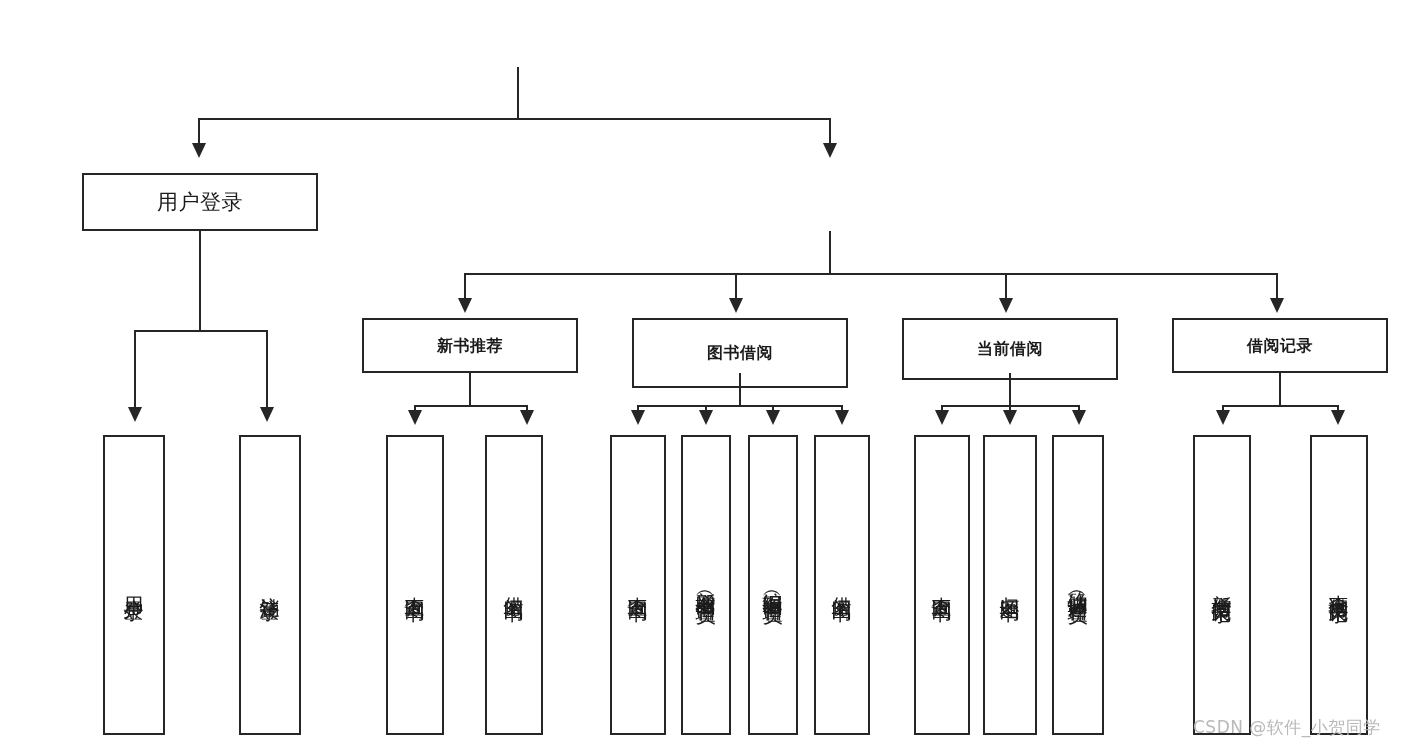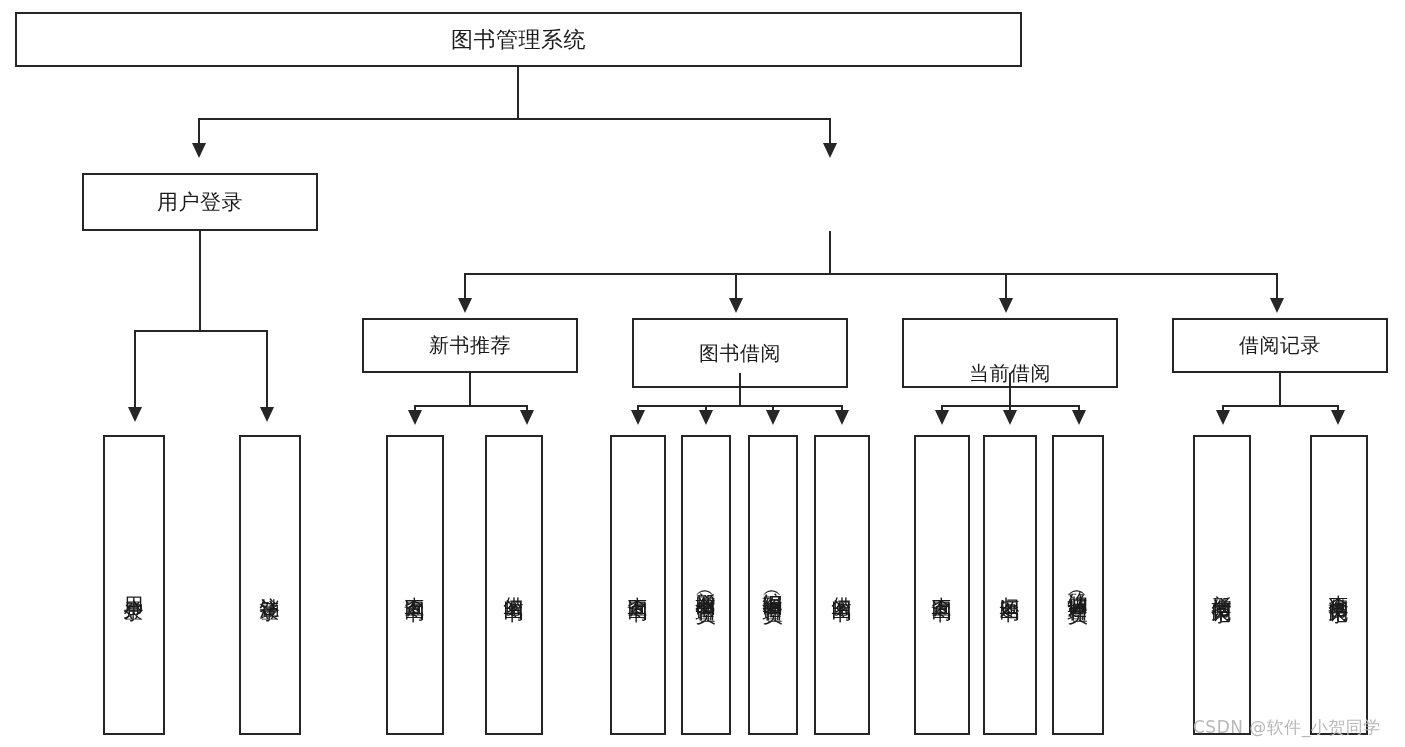--- a/index.html
+++ b/index.html
@@ -29,21 +29,21 @@
     color: #1b1b1b;
   }
   .node .lbl {
     font-size: 21px;
     line-height: 1.25;
     letter-spacing: 0.5px;
     white-space: nowrap;
   }
   .node.root .lbl { font-size: 22px; }
   .node.lvl2 .lbl { font-size: 21px; }
-  .node.lvl3 .lbl { font-size: 20px; }
+  .node.lvl3 .lbl { font-size: 16px; font-weight: bold; }
 
   
   .leaf {
     position: absolute;
     box-sizing: border-box;
     background: #ffffff;
     border: 2px solid #262626;
     display: flex;
     align-items: center;
     justify-content: center;
@@ -87,23 +87,20 @@
     white-space: nowrap;
     letter-spacing: 0.5px;
     pointer-events: none;
   }
 </style>
 </head>
 <body>
 
 <div id="canvas">
 
-  <div class="node root" style="left:15px; top:12px; width:1007px; height:55px;">
-    <span class="lbl">图书管理系统</span>
-  </div>
 
   <div class="vline" style="left:517px; top:67px; width:2px; height:52px;"></div>
 
   <div class="hline" style="left:198px; top:118px; width:632px; height:2px;"></div>
 
   <div class="vline" style="left:198px; top:118px; width:2px; height:28px;"></div>
   <div class="arrow" style="left:192px; top:143px;"></div>
   <div class="vline" style="left:829px; top:118px; width:2px; height:28px;"></div>
   <div class="arrow" style="left:823px; top:143px;"></div>
 
@@ -130,21 +127,21 @@
   <div class="arrow" style="left:999px; top:298px;"></div>
   <div class="vline" style="left:1276px; top:273px; width:2px; height:28px;"></div>
   <div class="arrow" style="left:1270px; top:298px;"></div>
 
   <div class="node lvl3" style="left:362px; top:318px; width:216px; height:55px;">
     <span class="lbl">新书推荐</span>
   </div>
   <div class="node lvl3" style="left:632px; top:318px; width:216px; height:70px;">
     <span class="lbl">图书借阅</span>
   </div>
-  <div class="node lvl3" style="left:902px; top:318px; width:216px; height:70px;align-items:flex-end;">
+  <div class="node lvl3" style="left:902px; top:318px; width:216px; height:62px;">
     <span class="lbl">当前借阅</span>
   </div>
   <div class="node lvl3" style="left:1172px; top:318px; width:216px; height:55px;">
     <span class="lbl">借阅记录</span>
   </div>
 
   <div class="vline" style="left:469px; top:373px; width:2px; height:33px;"></div>
   <div class="hline" style="left:414px; top:405px; width:114px; height:2px;"></div>
   <div class="vline" style="left:414px; top:405px; width:2px; height:8px;"></div>
   <div class="arrow" style="left:408px; top:410px;"></div>

